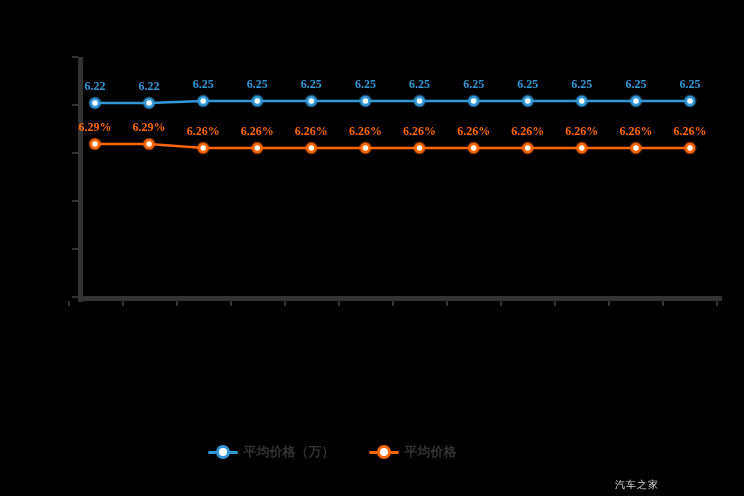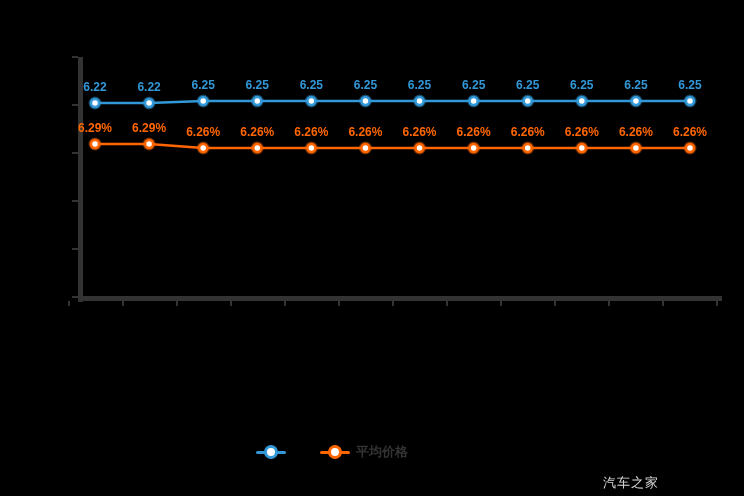--- a/index.html
+++ b/index.html
@@ -1,20 +1,20 @@
 <!DOCTYPE html>
 <html><head>
 <meta charset="utf-8">
 <style>
   html,body{margin:0;padding:0;}
   body{
     width:744px;height:496px;background:#000;overflow:hidden;position:relative;
     font-family:"Liberation Sans", sans-serif;
   }
-  .stage{position:absolute;inset:0;width:664px;height:496px;}
+  .stage{position:absolute;inset:0;width:664px;height:496px;font-family:Liberation Serif, serif;}
   
   .axis-y{position:absolute;left:78px;top:57px;width:5px;height:245px;background:#333;}
   .axis-x{position:absolute;left:78px;top:296px;width:644px;height:5px;background:#333;}
   .ytick{position:absolute;width:6px;height:2px;background:#333;left:72px;}
   .xtick{position:absolute;width:2px;height:5px;background:#333;top:301px;}
   
   svg.plot{position:absolute;left:0;top:0;}
   
   .dlabel{
     position:absolute;transform:translate(-50%,-100%);
@@ -29,21 +29,21 @@
   .legend-marker{position:relative;width:30px;height:14px;flex:0 0 auto;}
   .legend-marker .lline{position:absolute;left:0;right:0;top:6px;height:3px;border-radius:2px;}
   .legend-marker .lcirc{
     position:absolute;left:8px;top:0;width:8px;height:8px;border-radius:50%;
     background:#fff;border:3px solid;
   }
   .legend-label{font-size:13px;font-weight:bold;color:#333;white-space:nowrap;}
   
   .watermark{
     position:absolute;right:5px;bottom:4px;color:#d9d9d9;
-    font-size:13px;letter-spacing:1px;margin-top:32px;
+    font-size:10px;letter-spacing:1px;margin-top:32px;
   }
 </style>
 </head>
 <body>
 
 <div class="stage">
 
   <div class="axis-y"></div>
   <div class="axis-x"></div>
   <div id="ticks">
@@ -147,20 +147,21 @@
       <div class="dlabel" style="left: 635.9px; top: 138.999px; color: rgb(255, 102, 0);">6.26%</div>
       <div class="dlabel" style="left: 689.99px; top: 138.999px; color: rgb(255, 102, 0);">6.26%</div>
     </div>
 
   <div class="legend">
     <div class="legend-item">
       <span class="legend-marker">
         <span class="lline" id="lline0" style="background: rgb(50, 152, 216);"></span>
           <span class="lcirc" id="lcirc0" style="border-color: rgb(50, 152, 216);"></span>
       </span>
+      <span class="legend-label">平均价格（万）</span>
     </div>
     <div class="legend-item">
       <span class="legend-marker">
         <span class="lline" id="lline1" style="background: rgb(255, 102, 0);"></span>
           <span class="lcirc" id="lcirc1" style="border-color: rgb(255, 102, 0);"></span>
       </span>
       <span class="legend-label">平均价格</span>
     </div>
   </div>
 

